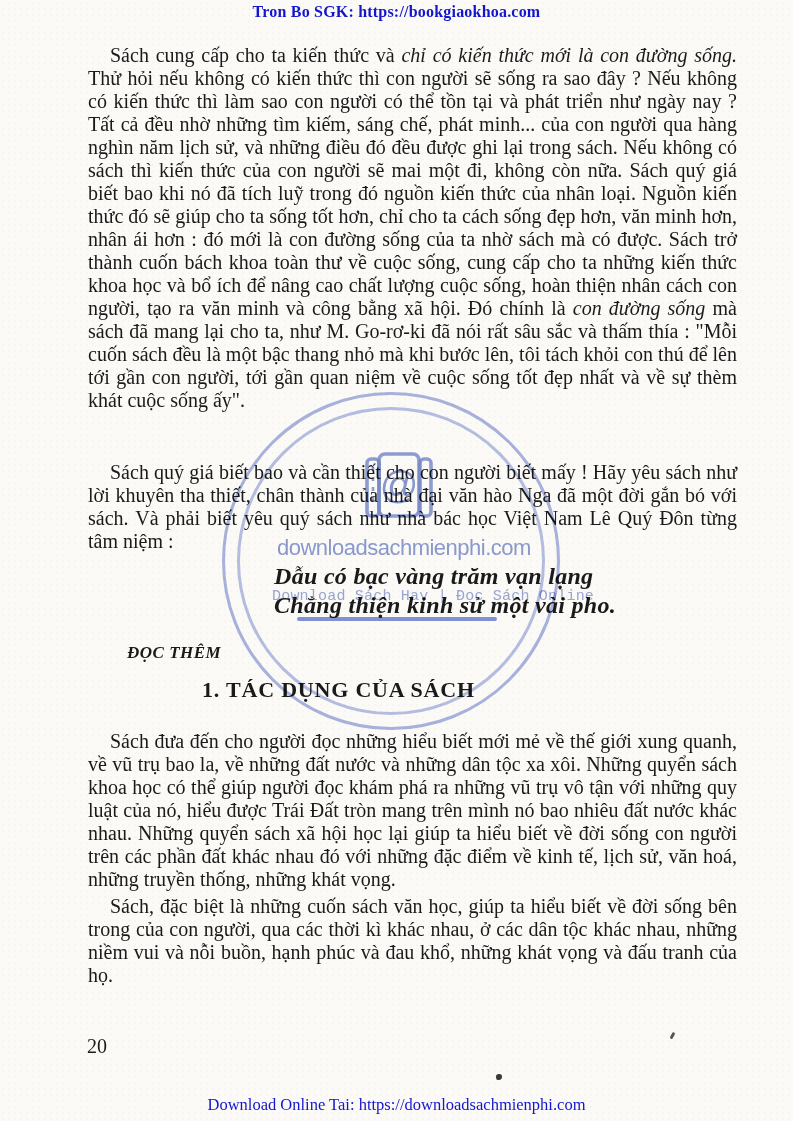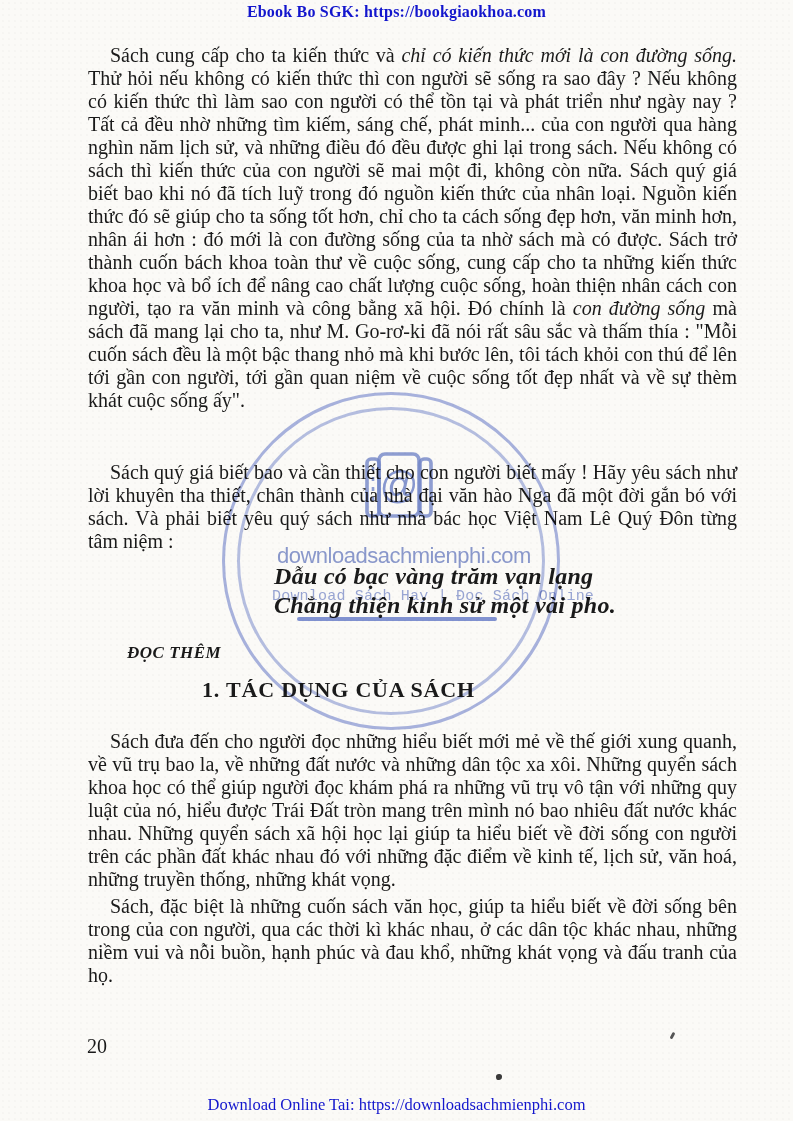--- a/index.html
+++ b/index.html
@@ -63,21 +63,20 @@
     border:3px solid rgba(124,142,212,0.55);
     border-radius:50%;
   }
   .wm-icon{left:364px;top:452px;width:70px;height:70px;}
   .wm-site{
     left:277px;top:535px;
     font-family:"Liberation Sans","DejaVu Sans",sans-serif;
     font-size:22px;letter-spacing:-0.5px;
     color:rgba(120,138,202,0.85);
     white-space:nowrap;
-    margin-top:8px;
   }
   .wm-tagline{
     left:272px;top:588px;
     font-family:Liberation Mono, monospace;
     font-size:15px;letter-spacing:0.2px;
     color:rgba(130,146,208,0.8);
     white-space:nowrap;
   }
   .wm-underline{
     left:297px;top:617px;width:200px;height:3.5px;
@@ -92,21 +91,21 @@
   .speck-tick{
     position:absolute;left:671px;top:1032px;width:2.5px;height:7px;
     background:#555;transform:rotate(28deg);border-radius:2px;
   }
 </style>
 </head>
 <body>
 
 <div class="page">
 
-  <div class="blue-link header-line">Ebook Bo SGK: https://bookgiaokhoa.com</div>
+  <div class="blue-link header-line">Tron Bo SGK: https://bookgiaokhoa.com</div>
 
   <p class="body-para" style="top:44px;"><span>Sách cung cấp cho ta kiến thức và </span><span class="ital">chỉ có kiến thức mới là con đường sống.</span><span> Thử hỏi nếu không có kiến thức thì con người sẽ sống ra sao đây ? Nếu không có kiến thức thì làm sao con người có thể tồn tại và phát triển như ngày nay ? Tất cả đều nhờ những tìm kiếm, sáng chế, phát minh... của con người qua hàng nghìn năm lịch sử, và những điều đó đều được ghi lại trong sách. Nếu không có sách thì kiến thức của con người sẽ mai một đi, không còn nữa. Sách quý giá biết bao khi nó đã tích luỹ trong đó nguồn kiến thức của nhân loại. Nguồn kiến thức đó sẽ giúp cho ta sống tốt hơn, chỉ cho ta cách sống đẹp hơn, văn minh hơn, nhân ái hơn : đó mới là con đường sống của ta nhờ sách mà có được. Sách trở thành cuốn bách khoa toàn thư về cuộc sống, cung cấp cho ta những kiến thức khoa học và bổ ích để nâng cao chất lượng cuộc sống, hoàn thiện nhân cách con người, tạo ra văn minh và công bằng xã hội. Đó chính là </span><span class="ital">con đường sống</span><span> mà sách đã mang lại cho ta, như M. Go-rơ-ki đã nói rất sâu sắc và thấm thía : "Mỗi cuốn sách đều là một bậc thang nhỏ mà khi bước lên, tôi tách khỏi con thú để lên tới gần con người, tới gần quan niệm về cuộc sống tốt đẹp nhất và về sự thèm khát cuộc sống ấy".</span></p>
 
   <p class="body-para" style="top:461px;">Sách quý giá biết bao và cần thiết cho con người biết mấy ! Hãy yêu sách như lời khuyên tha thiết, chân thành của nhà đại văn hào Nga đã một đời gắn bó với sách. Và phải biết yêu quý sách như nhà bác học Việt Nam Lê Quý Đôn từng tâm niệm :</p>
 
   <div class="verse">
     <div>Dẫu có bạc vàng trăm vạn lạng</div>
     <div>Chẳng thiện kinh sử một vài pho.</div>
   </div>
 

